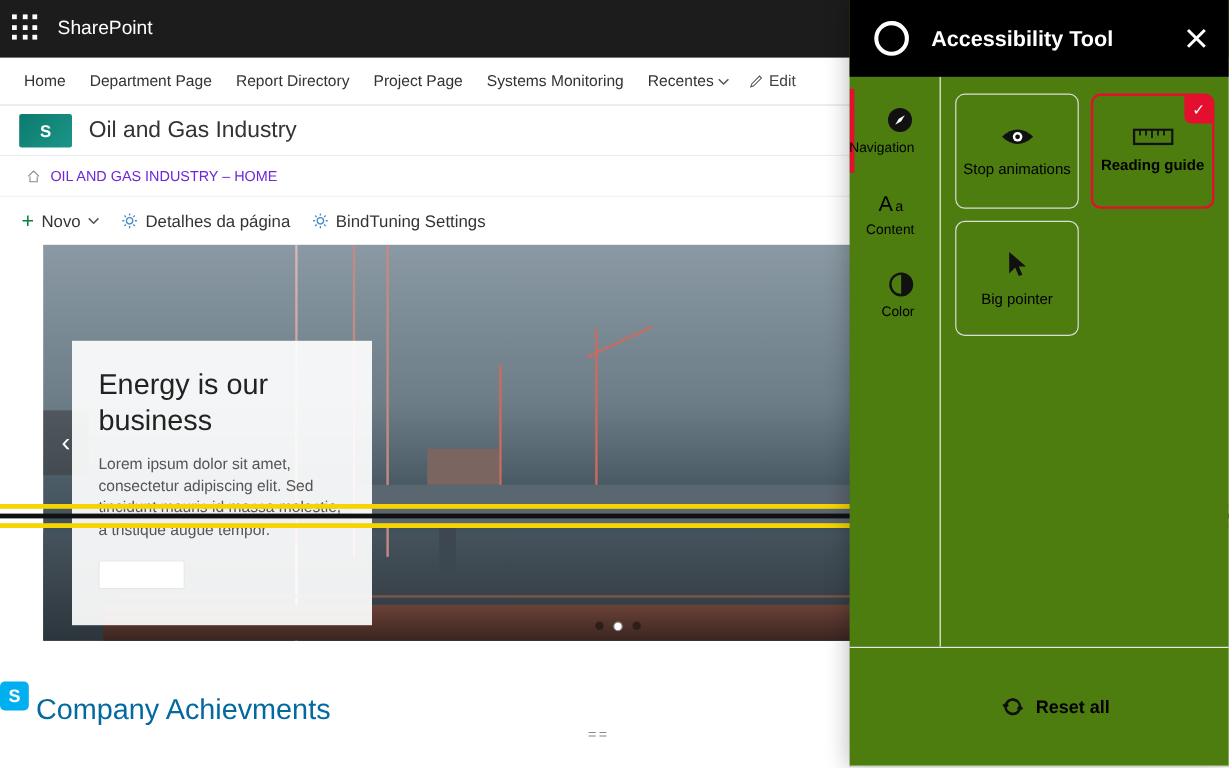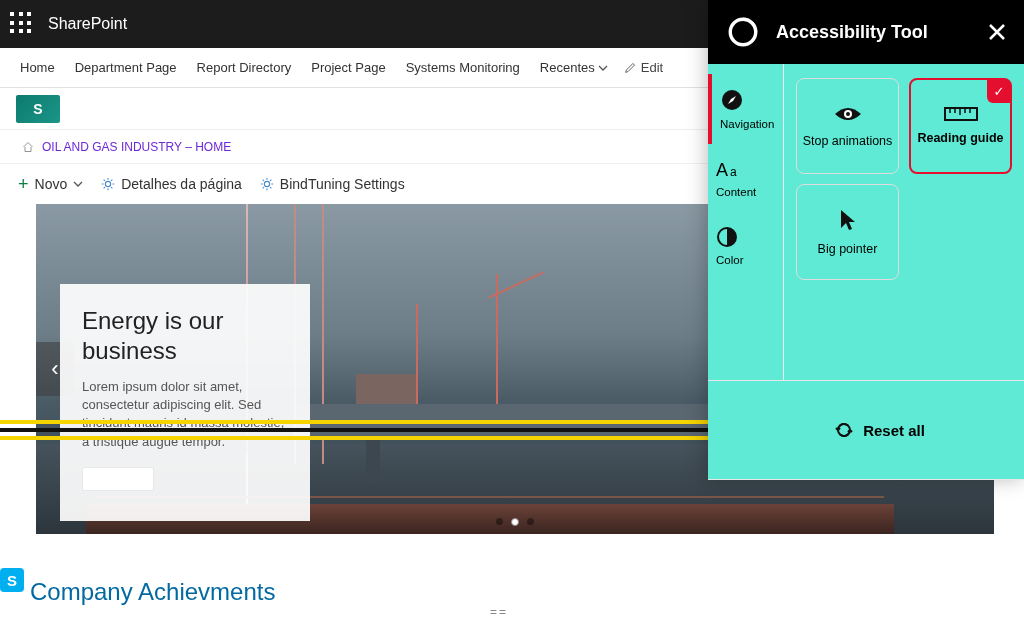--- a/index.html
+++ b/index.html
@@ -71,28 +71,28 @@
 .guide{position:absolute; left:0; right:0; top:420px; height:22px; pointer-events:none;}
 .guide .y{position:absolute; left:0; right:0; top:0; height:4px; background:#f5d400;}
 .guide .b{position:absolute; left:0; right:0; top:8px; height:4px; background:#111;}
 .guide .y2{position:absolute; left:0; right:0; top:16px; height:4px; background:#f5d400;}
 
 .section2{position:absolute; left:30px; top:578px; font-size:24px; color:#0369a1; font-weight:300;}
 .skypeicon{position:absolute; left:0; top:568px; width:24px; height:24px; background:#00aff0; border-radius:4px; display:flex; align-items:center; justify-content:center; color:#fff; font-weight:bold; font-size:15px;}
 .gripper{position:absolute; left:490px; top:605px; font-size:12px; color:#888; letter-spacing:2px;}
 
 
-.a11y{position:absolute; right:0; top:0; width:316px; height:480px; background:#5eead4; box-shadow:-2px 0 18px rgba(0,0,0,0.25); display:flex; flex-direction:column;}
+.a11y{position:absolute; right:0; top:0; width:316px; height:639px; background:#4d7c0f; box-shadow:-2px 0 18px rgba(0,0,0,0.25); display:flex; flex-direction:column;}
 .a11y .ahdr{height:64px; background:#000; color:#fff; display:flex; align-items:center; padding:0 18px; gap:16px;}
 .a11y .ahdr .logo{width:34px; height:34px;}
 .a11y .ahdr .ttl{flex:1; font-size:18px; font-weight:700;}
 .a11y .ahdr .close{font-size:22px; cursor:pointer;}
 .a11y .body{flex:1; display:flex; overflow:hidden;}
 .a11y .tabs{width:76px; border-right:1px solid #eee; padding-top:10px;}
-.a11y .tab{display:flex; flex-direction:column; align-items:flex-start; padding:14px 8px; font-size:11.5px; cursor:pointer; gap:6px; position:relative;}
+.a11y .tab{display:flex; flex-direction:column; align-items:flex-end; padding:14px 21px; font-size:11.5px; cursor:pointer; gap:6px; position:relative;}
 .a11y .tab.active{border-left: 4px solid #e40f2e;}
 .a11y .tab.active::before{content:""; position:absolute; left:-1px; top:0; bottom:0; width:4px;}
 .a11y .tools{flex:1; padding:14px 12px; display:grid; grid-template-columns:1fr 1fr; gap:10px; align-content:start;}
 .tool{height:96px; border:1px solid #ddd; border-radius:8px; display:flex; flex-direction:column; align-items:center; justify-content:center; gap:10px; font-size:12.5px; cursor:pointer; position:relative;}
 .tool.selected{border:2px solid #e40f2e;}
 .tool.selected .chk{position:absolute; right:-1px; top:-1px; width:24px; height:24px; background:#e40f2e; color:#fff; border-radius:0 8px 0 6px; display:flex; align-items:center; justify-content:center; font-size:13px;}
 .tool .lbl{font-weight:400;}
 .tool.selected .lbl{font-weight:700;}
 
 .a11y .foot{border-top:1px solid #e6e6e6; height:100px; display:flex; flex-direction:column;}
@@ -136,20 +136,21 @@
   <div class="edit">
     <svg viewBox="0 0 16 16">
         <path d="M2 14 L3 11 L11 3 L13 5 L5 13 Z" stroke="#555" fill="none" stroke-width="1.1"></path>
       </svg>
     <span>Edit</span>
   </div>
 </div>
 
 <div class="siteheader">
   <div class="sitelogo"></div>
+  <div class="sitetitle">Oil and Gas Industry</div>
 </div>
 
 <div class="crumb">
   <svg viewBox="0 0 16 16">
       <path d="M2 8 L8 2 L14 8 M4 8 V14 H12 V8" stroke="#888" fill="none" stroke-width="1.2"></path>
     </svg>
   <span>OIL AND GAS INDUSTRY – HOME</span>
 </div>
 
 <div class="cmdbar">

